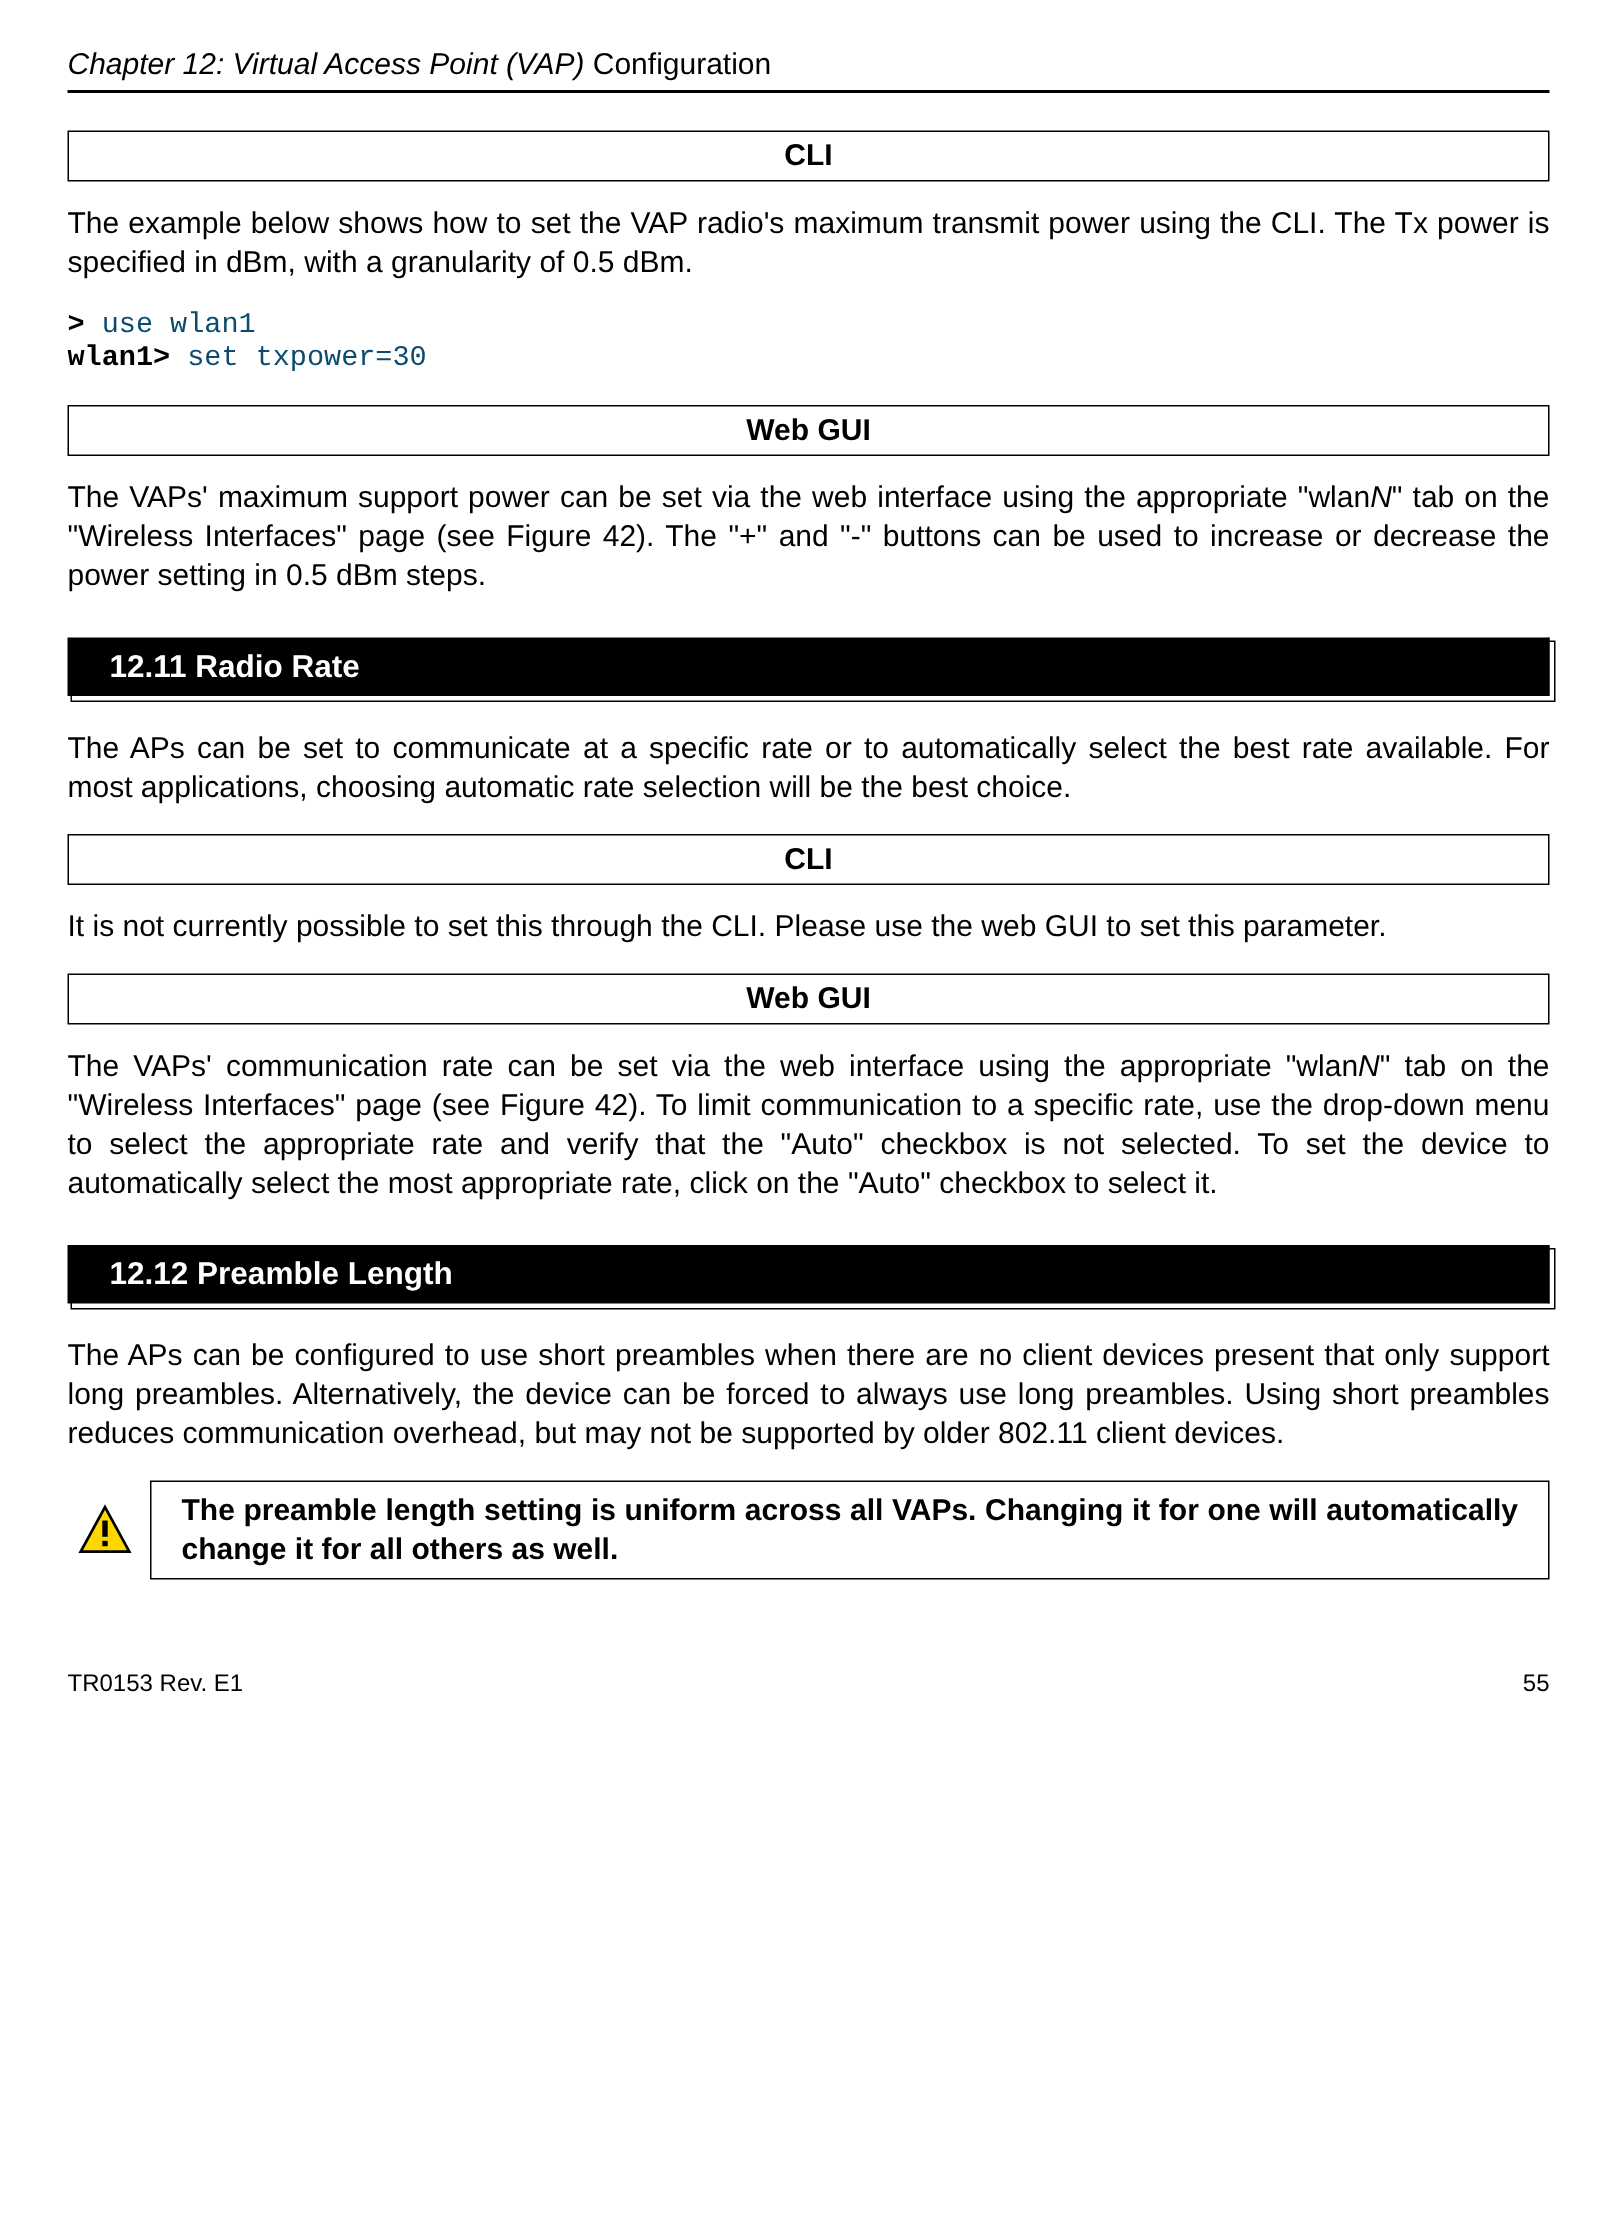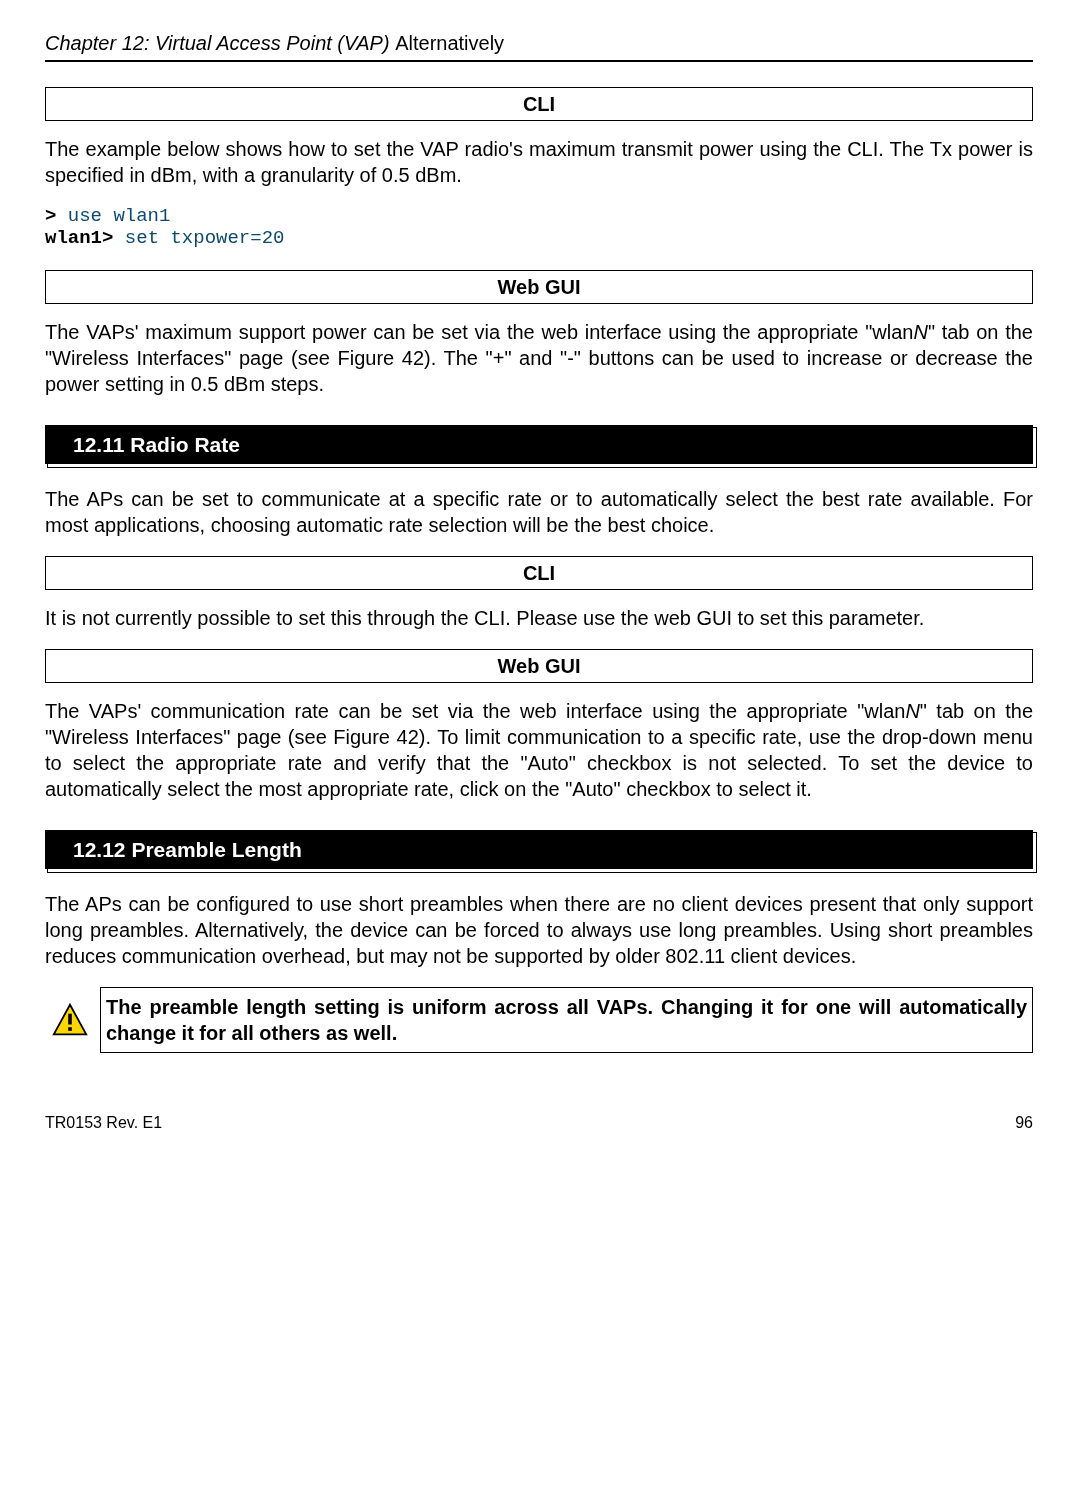--- a/index.html
+++ b/index.html
@@ -67,51 +67,51 @@
     .note-icon {
       width: 50px;
       flex-shrink: 0;
       display: flex;
       align-items: center;
       justify-content: center;
       padding: 5px 5px 5px 0;
     }
     .note-text {
       border: 1.5px solid #000;
-      padding: 6px 5px;
+      padding: 6px 20px;
       font-weight: bold;
       text-align: justify;
       flex: 1;
       font-size: 20px;
     }
     .footer {
       display: flex;
       justify-content: space-between;
       margin-top: 60px;
       font-size: 16px;
     }
     .warning-triangle {
       width: 36px;
       height: 36px;
     }
   </style>
 </head>
 <body>
 
 <div class="header">
-  <span>Chapter 12: Virtual Access Point (VAP) </span><span class="header-normal">Alternatively</span>
+  <span>Chapter 12: Virtual Access Point (VAP) </span><span class="header-normal">Configuration</span>
 </div>
 
 <div class="boxed-header">CLI</div>
 
 <div class="para">The example below shows how to set the VAP radio's maximum transmit power using the CLI. The Tx power is specified in dBm, with a granularity of 0.5 dBm.</div>
 
 <div class="code-block">
   <span class="bold">&gt;</span><span class="gray"> use wlan1</span><br>
-  <span class="bold">wlan1&gt;</span><span class="gray"> set txpower=20</span>
+  <span class="bold">wlan1&gt;</span><span class="gray"> set txpower=30</span>
 </div>
 
 <div class="boxed-header">Web GUI</div>
 
 <div class="para">
   <span>The VAPs' maximum support power can be set via the web interface using the appropriate "wlan</span><span class="italic">N</span><span>" tab on the "Wireless Interfaces" page (see Figure 42). The "+" and "-" buttons can be used to increase or decrease the power setting in 0.5 dBm steps.</span>
 </div>
 
 <div class="section-header">12.11  Radio Rate</div>
 
@@ -137,14 +137,14 @@
       <polygon points="20,3 38,36 2,36" fill="#ffd700" stroke="#000" stroke-width="2"></polygon>
       <rect x="18" y="13" width="4" height="12" fill="#000"></rect>
       <rect x="18" y="28" width="4" height="4" fill="#000"></rect>
     </svg>
   </div>
   <div class="note-text">The preamble length setting is uniform across all VAPs. Changing it for one will automatically change it for all others as well.</div>
 </div>
 
 <div class="footer">
   <span>TR0153 Rev. E1</span>
-  <span>96</span>
+  <span>55</span>
 </div>
 
 </body></html>

